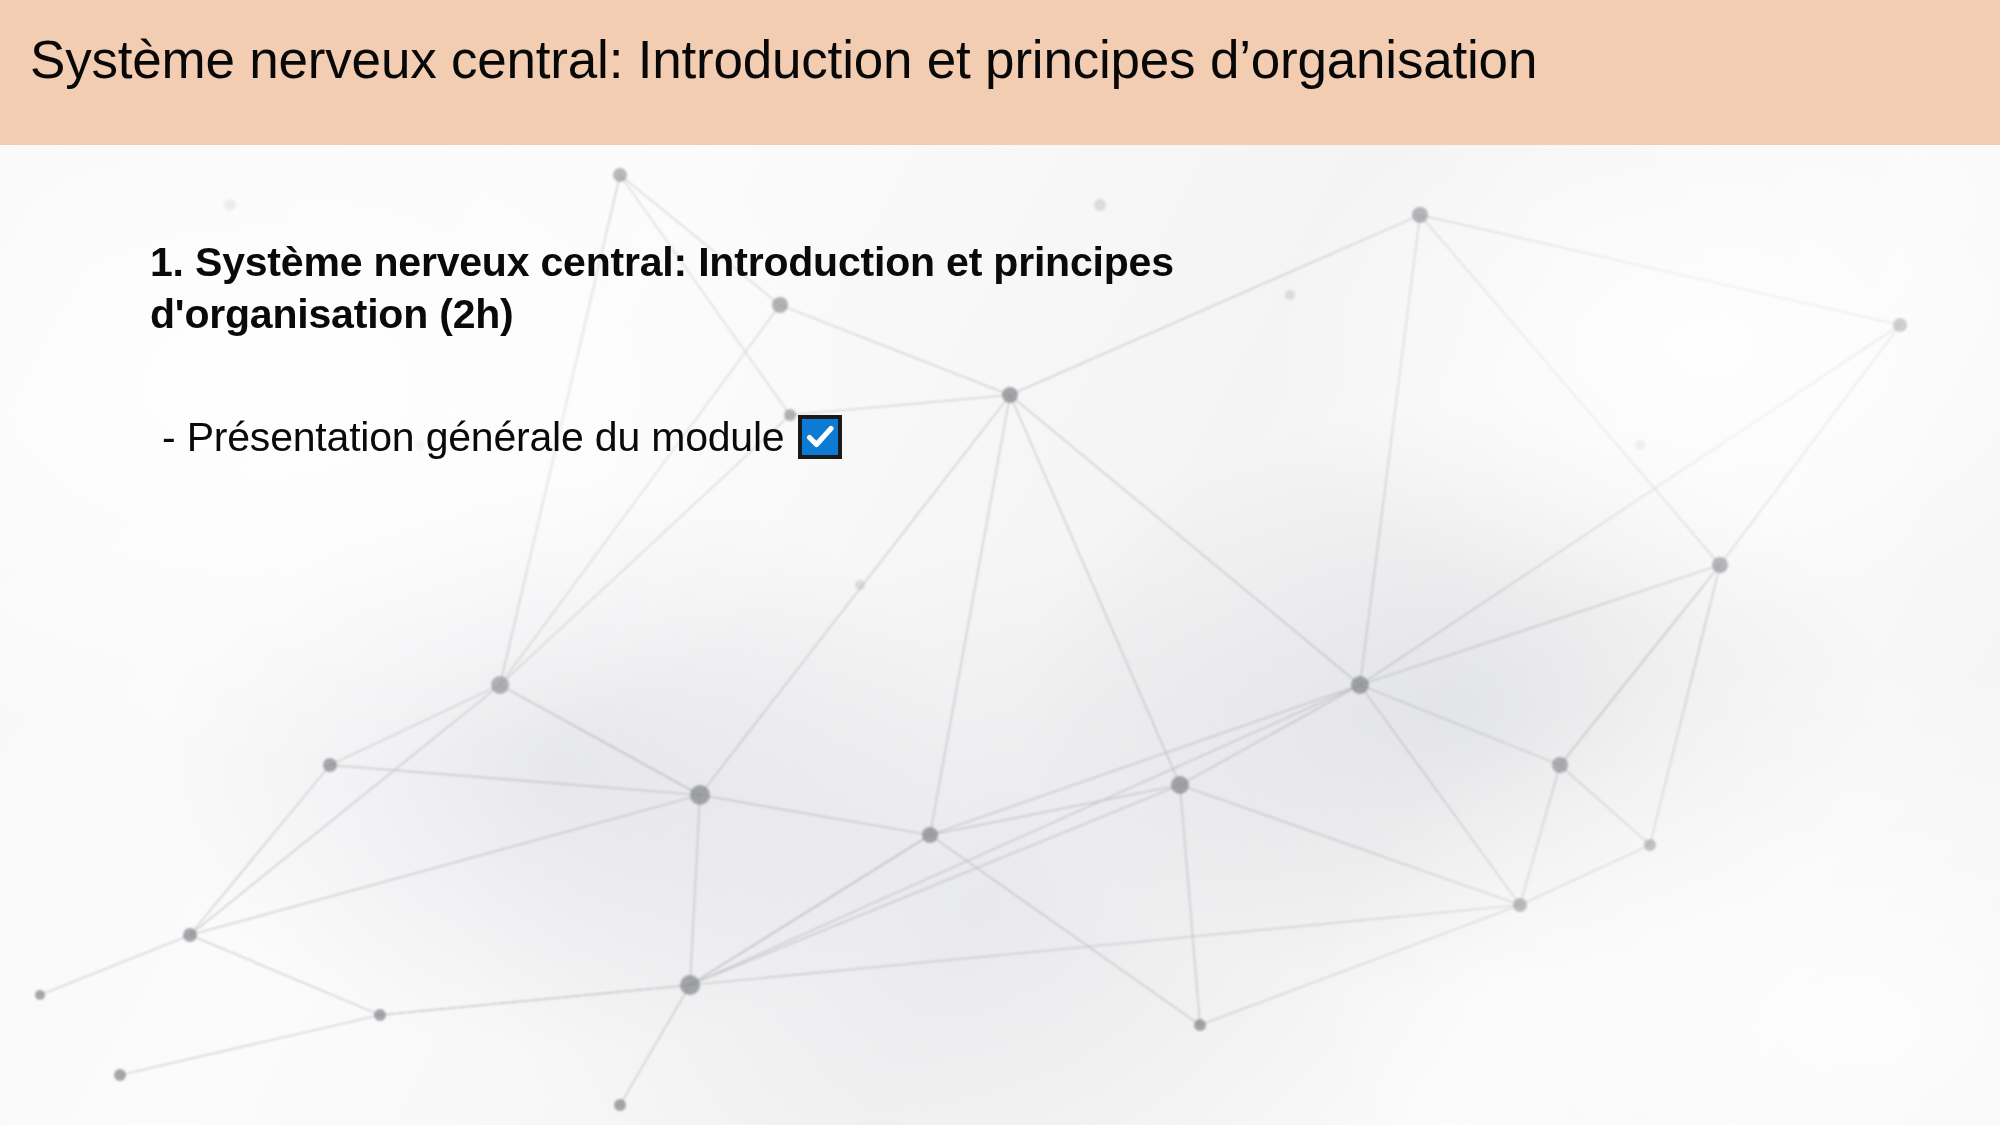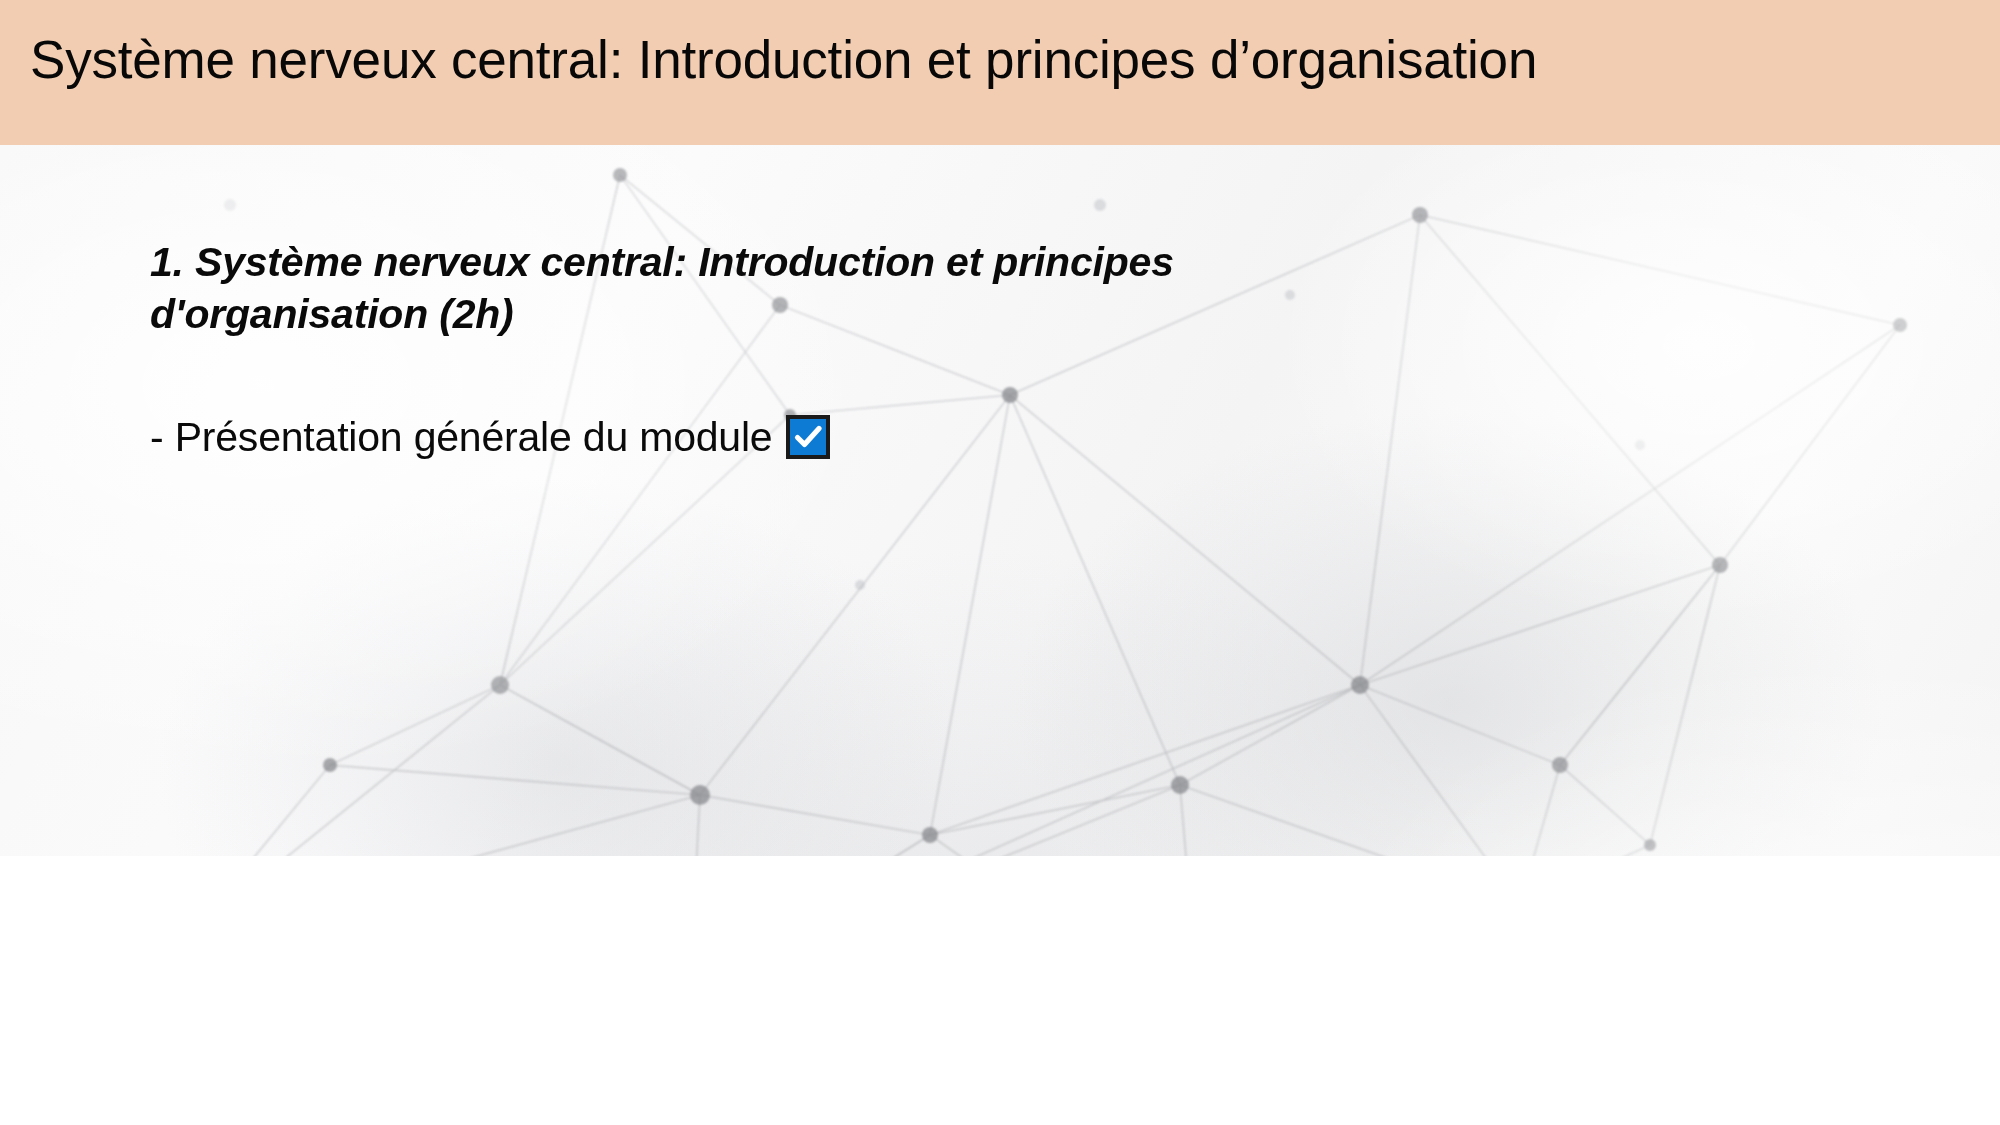--- a/index.html
+++ b/index.html
@@ -10,21 +10,21 @@
   body {
     width: 2000px;
     height: 1125px;
     overflow: hidden;
     font-family: "Liberation Sans", sans-serif;
   }
 
   #slide {
     position: relative;
     width: 2000px;
-    height: 856px;
+    height: 1125px;
     background: #fdfdfd;
     overflow: hidden;
   }
 
   
   #bg-art {
     position: absolute;
     left: 0;
     top: 145px;
     width: 2000px;
@@ -87,24 +87,23 @@
     width: 1330px;
   }
   #body-heading {
     font-size: 41px;
     line-height: 52px;
     font-weight: bold;
     color: #0a0a0a;
     letter-spacing: -0.2px;
     margin: 0;
     width: 1300px;
-    font-style: italic;
   }
   #bullet-list {
-    margin: 0;
+    margin: 12px;
     padding: 0;
     list-style: none;
     margin-top: 68px;
   }
   .bullet-row {
     display: flex;
     align-items: center;
     font-size: 41px;
     line-height: 58px;
     color: #0a0a0a;

